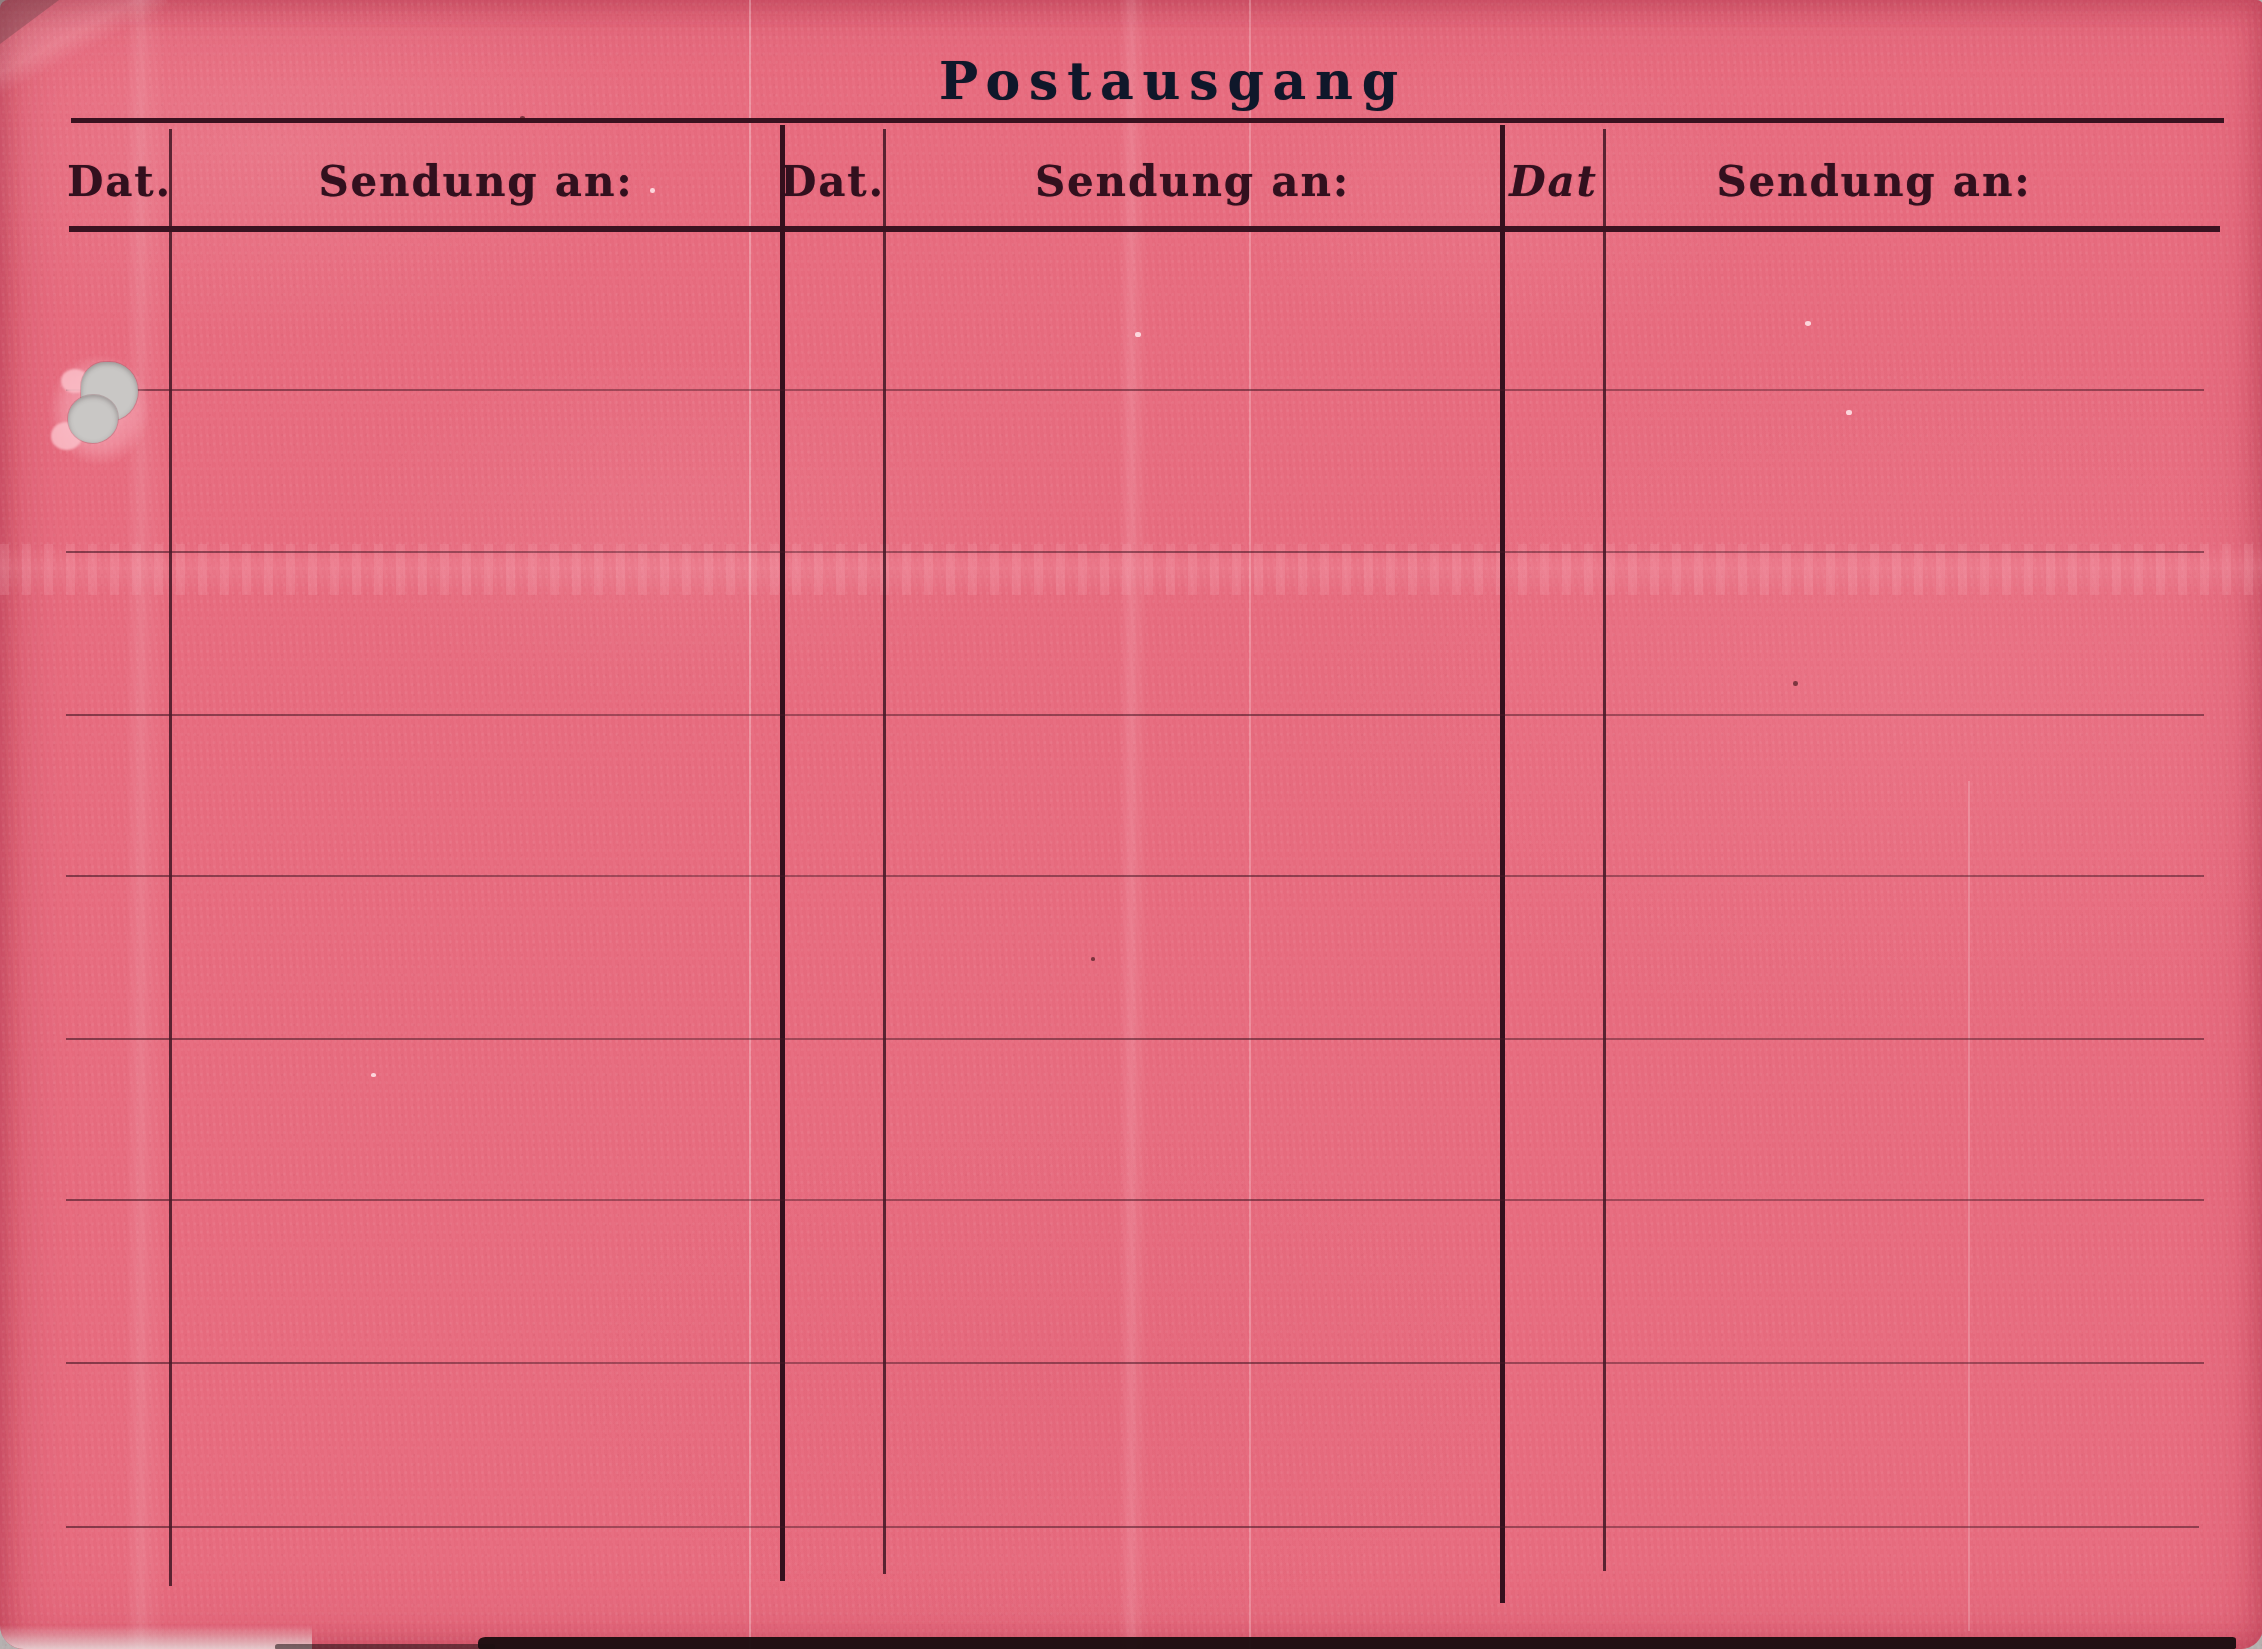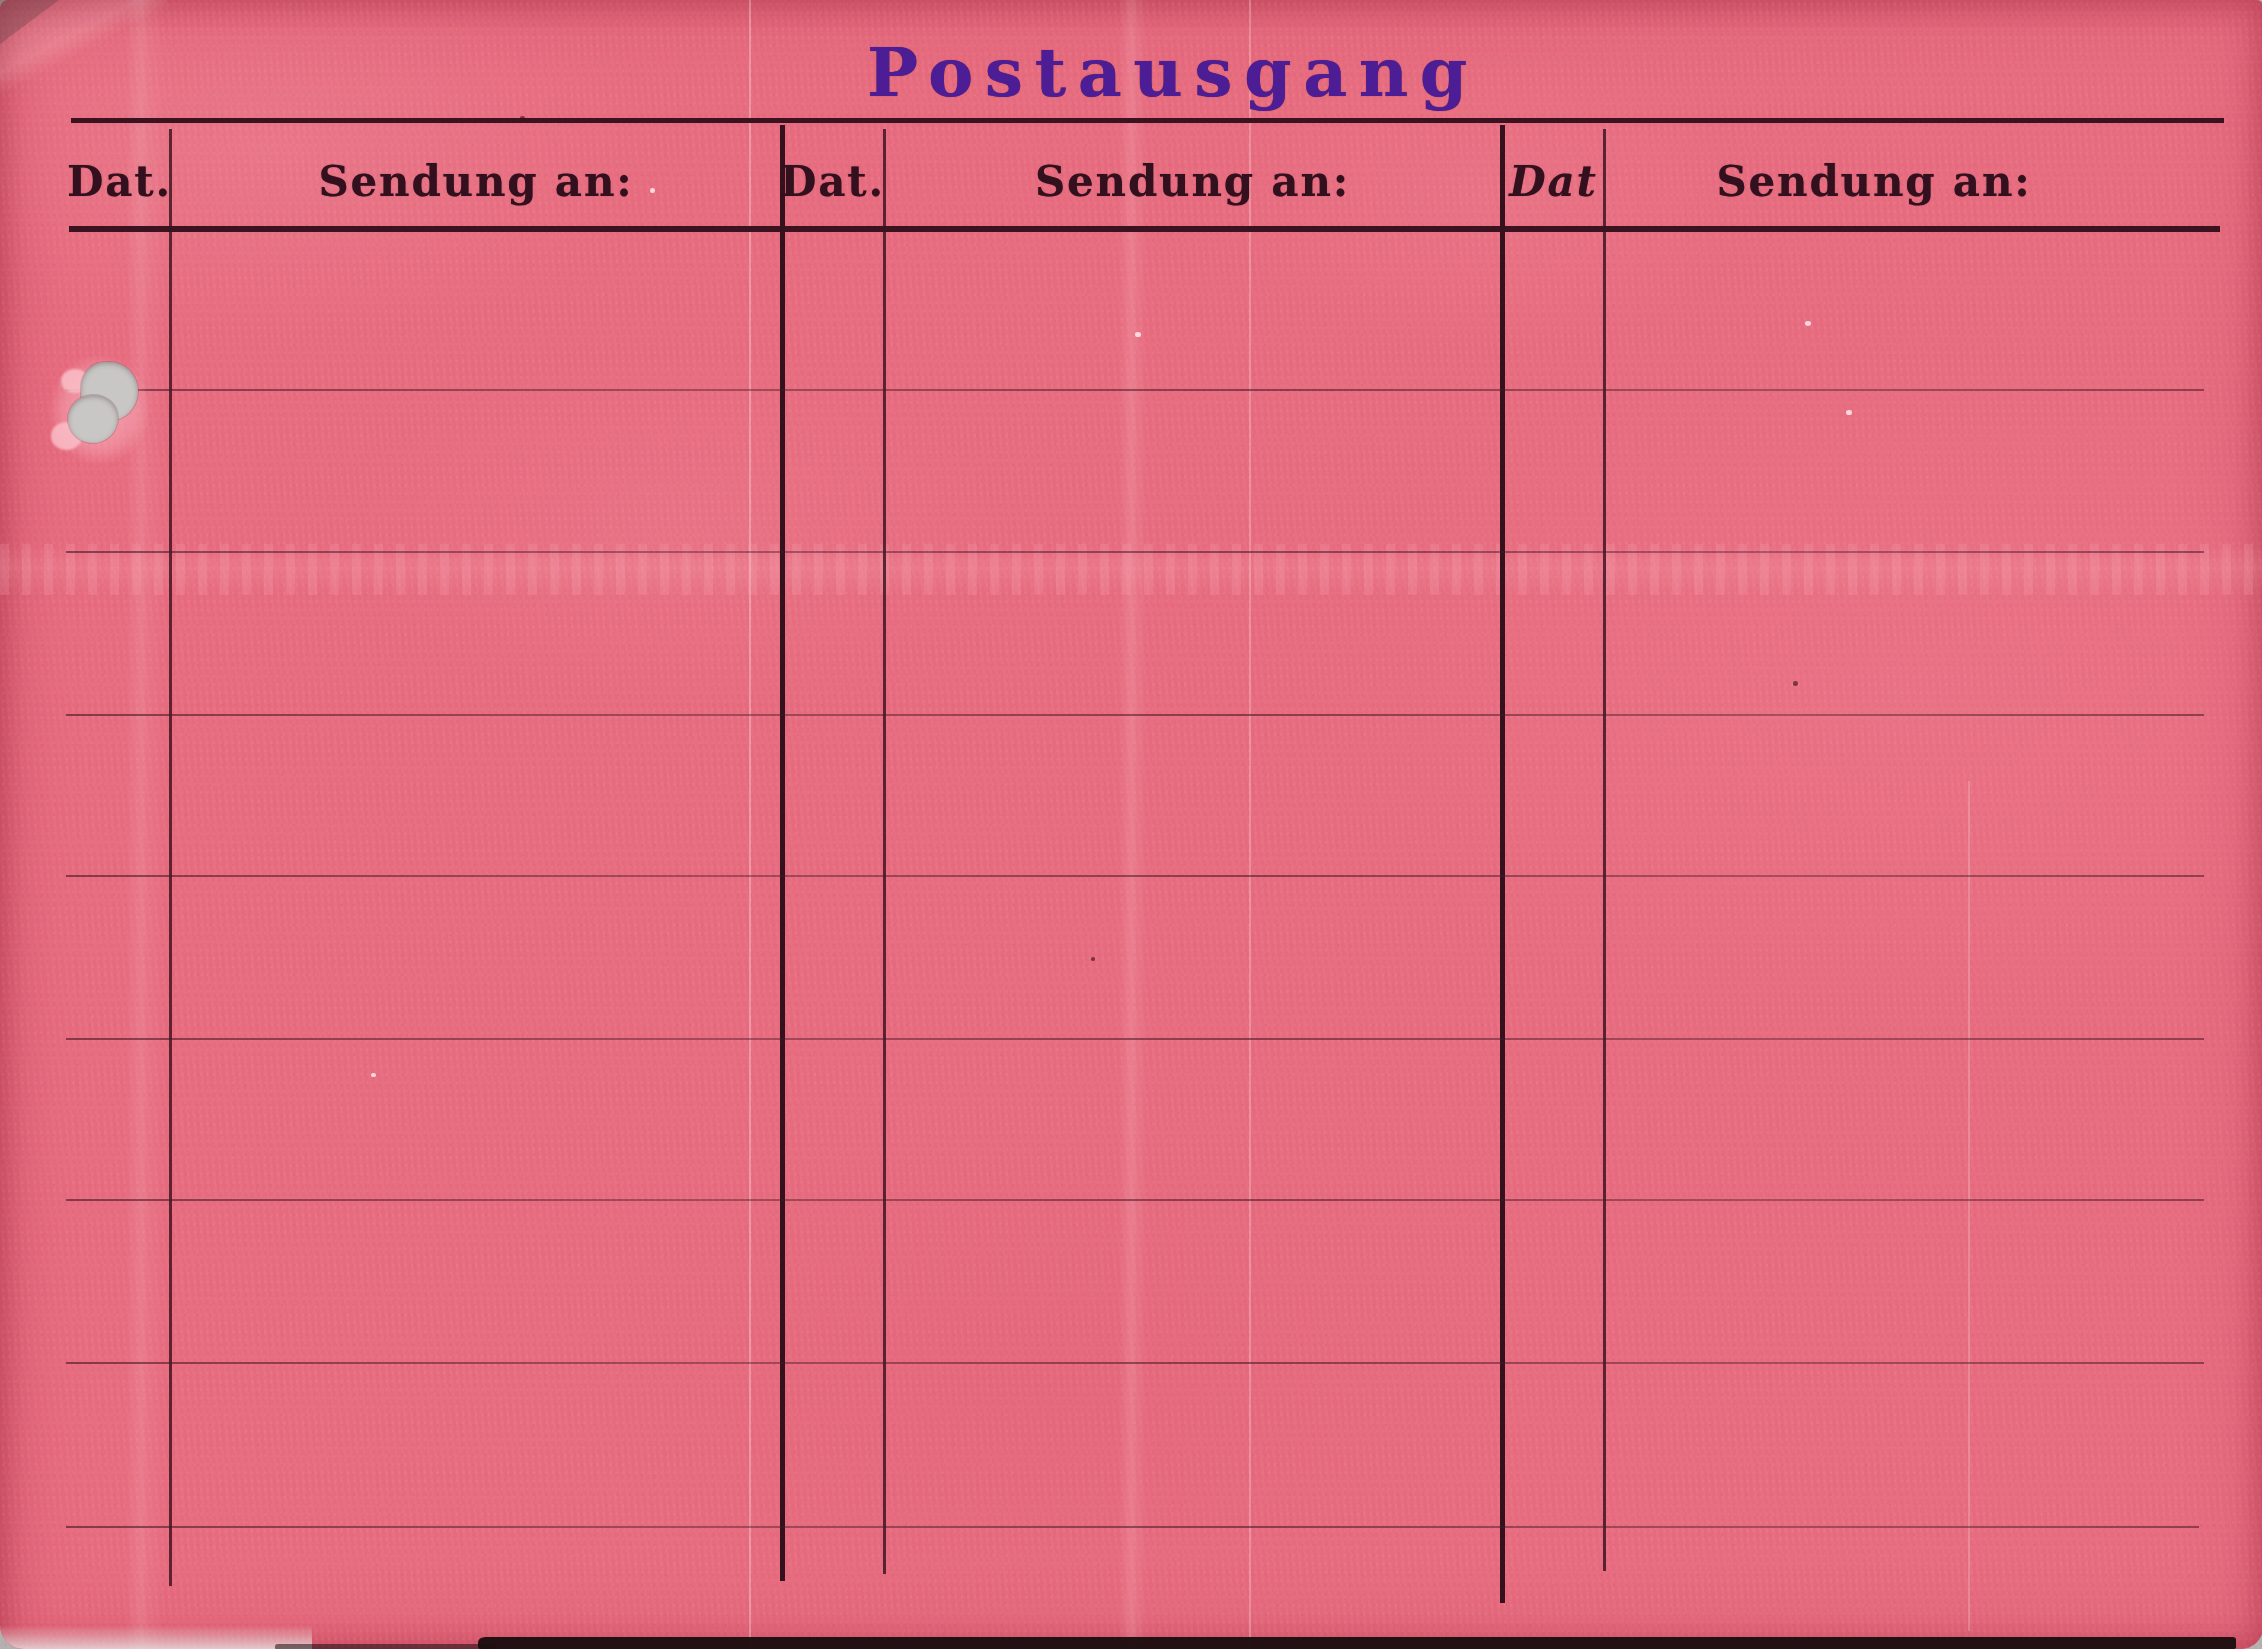--- a/index.html
+++ b/index.html
@@ -51,23 +51,23 @@
       background:#1b0e10;border-radius:7.3px 3.7px 1.8px 2.8px / 5.5px 2.8px 1.8px 2.8px;opacity:.96;}
   #scan-strip-thin{position:absolute;left:275px;top:1644px;width:220px;height:5.5px;
       background:rgba(27,14,16,.55);border-radius:2.8px;}
   
   .rule-h{position:absolute;background:#3a1220;}
   .rule-row{position:absolute;left:66px;width:2138px;height:1.8px;
       background:linear-gradient(90deg, rgba(72,24,38,.62), rgba(72,24,38,.42) 30%, rgba(72,24,38,.58) 55%, rgba(72,24,38,.40) 80%, rgba(72,24,38,.55));}
   .rule-v{position:absolute;background:rgba(58,18,32,.82);}
   .rule-v.bold{background:#35101d;}
   
-  #title{position:absolute;left:948px;top:33px;width:450px;height:77px;
+  #title{position:absolute;left:948px;top:42px;width:450px;height:77px;
       display:flex;align-items:center;justify-content:center;
-      font-size:68px;font-weight:bold;color:#4c1d95;letter-spacing:.17em;
+      font-size:52px;font-weight:bold;color:#0f172a;letter-spacing:.17em;
       text-shadow:0 0 0.9px rgba(45,12,24,.6);}
   .hdr{position:absolute;top:152px;height:59px;display:flex;align-items:center;justify-content:center;
       font-weight:bold;color:#32101e;font-size:42px;letter-spacing:1.8px;
       text-shadow:0 0 0.9px rgba(50,16,30,.55);}
   
   .hole-halo{position:absolute;left:48px;top:354px;width:103px;height:112px;
       background:radial-gradient(closest-side, rgba(247,173,186,.95), rgba(247,173,186,.45) 70%, transparent);
       border-radius:46% 54% 58% 42%;filter:blur(0.9px);}
   .hole-fiber{position:absolute;background:rgba(250,190,200,.85);border-radius:50%;filter:blur(0.9px);}
   .hole{position:absolute;background:#c9c7c5;box-shadow:inset 0 1.8px 5.5px rgba(90,80,82,.45), 0 0 0 0.9px rgba(120,60,72,.25);}

